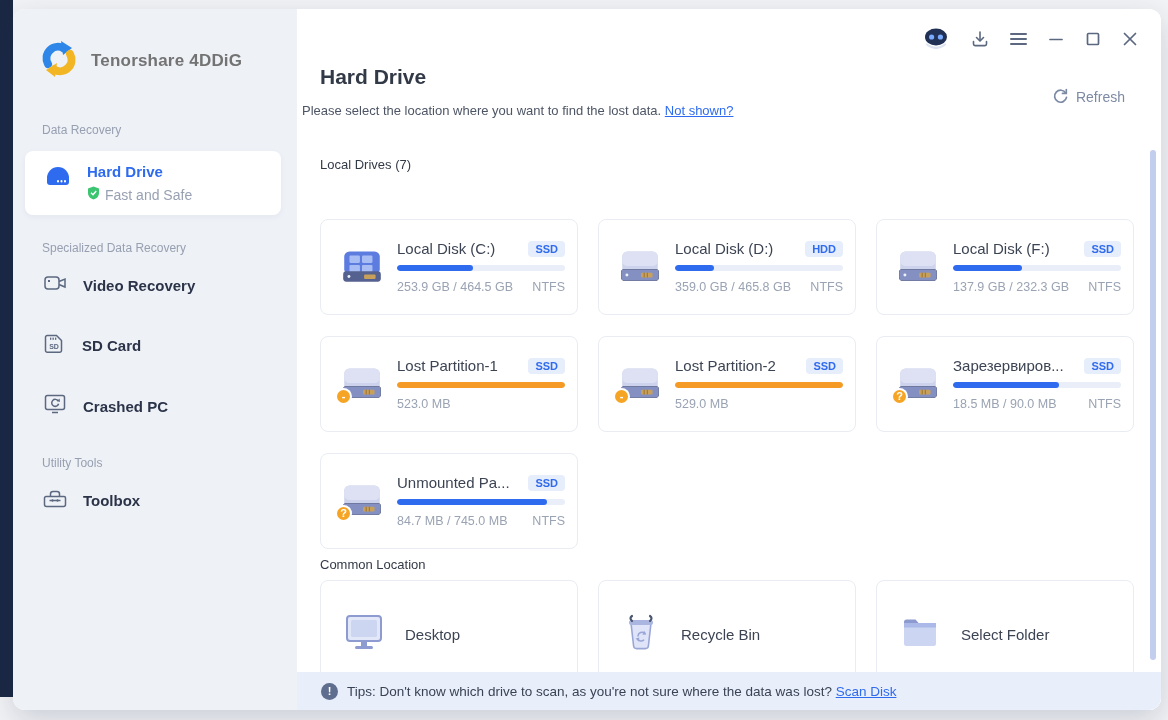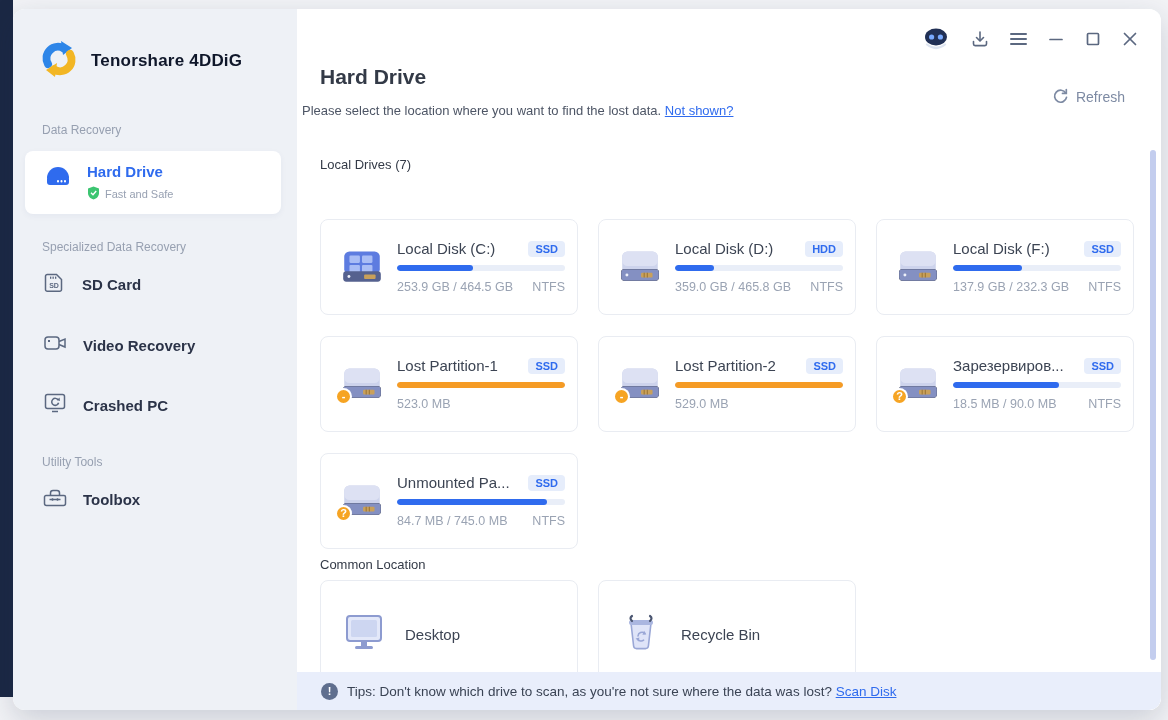--- a/index.html
+++ b/index.html
@@ -8,29 +8,29 @@
 
   .edge-strip { position:absolute; left:0; top:0; width:13px; height:697px; background:#1b2844; }
 
   .window { position:absolute; left:13px; top:9px; width:1148px; height:701px;
     background:#fff; border-radius:12px; box-shadow:0 10px 30px rgba(30,40,70,.18);
     display:flex; overflow:hidden; }
 
   
   .sidebar { width:284px; background:#eef1f6; flex-shrink:0; position:relative; }
   .brand { display:flex; align-items:center; gap:12px; padding:30px 0 0 26px; }
-  .brand-name { font-size:17px; font-weight:bold; color:#0f172a; letter-spacing:.2px; }
+  .brand-name { font-size:17px; font-weight:bold; color:#737373; letter-spacing:.2px; }
   .sec-label { font-size:12px; color:#97a0b1; padding:0 0 0 29px; }
   .lbl-dr { margin-top:40px; }
   .active-card { margin:14px 16px 0 12px; background:#fff; border-radius:8px;
     padding:12px 0 12px 18px; display:flex; align-items:flex-start; gap:14px;
     box-shadow:0 2px 6px rgba(40,60,110,.05); cursor:pointer; }
   .active-title { font-size:15px; font-weight:bold; color:#2f6bee; }
   .active-sub { display:flex; align-items:center; gap:5px; margin-top:6px;
-    font-size:11px; color:#98a1b2; }
+    font-size:14px; color:#98a1b2; }
   .side-item { display:flex; align-items:center; gap:16px; padding:17px 0 17px 30px; cursor:pointer; }
   .side-item .lab { font-size:15px; font-weight:bold; color:#2b3348; }
   .sec-label.mt { margin-top:14px; }
 
   
   .main { flex:1; position:relative; background:#fff; }
   .page-title { position:absolute; top:56px; left:23px; font-size:21px; font-weight:bold; color:#333a47; }
   .subtitle { position:absolute; top:94px; left:5px; font-size:13px; color:#4d5565; }
   .subtitle a { color:#2f6bee; text-decoration:underline; cursor:pointer; }
   .refresh { position:absolute; top:78px; right:36px; display:flex; align-items:center; gap:7px;
@@ -119,42 +119,42 @@
           </span>
           <span>Fast and Safe</span>
         </div>
       </span>
     </div>
 
     <div class="sec-label mt" style="margin-top:26px;">Specialized Data Recovery</div>
 
     <div class="side-item">
       <span>
+        <svg width="24" height="22" viewBox="0 0 24 22" fill="none" stroke="#5b6880" stroke-width="1.5">
+          <rect x="2" y="5" width="14" height="12" rx="3"></rect>
+          <path d="M16 9.5 l6 -2.5 v8 l-6 -2.5"></path>
+          <rect x="5" y="8" width="2" height="2" fill="#5b6880" stroke="none"></rect>
+        </svg>
+      </span>
+      <span class="lab">Video Recovery</span>
+    </div>
+
+    <div class="side-item">
+      <span>
         <svg width="23" height="23" viewBox="0 0 23 23" fill="none" stroke="#5b6880" stroke-width="1.5">
           <path d="M4.5 3.5 h9 l5 5 v10 a1.8 1.8 0 0 1 -1.8 1.8 h-12.4 a1.8 1.8 0 0 1 -1.8 -1.8 v-13.2 a1.8 1.8 0 0 1 1.8 -1.8 z"></path>
           <g stroke="none" fill="#5b6880">
             <rect x="7" y="5.6" width="1.3" height="2.2"></rect>
               <rect x="9.5" y="5.6" width="1.3" height="2.2"></rect>
               <rect x="12" y="5.6" width="1.3" height="2.2"></rect>
             <text x="6.2" y="17.2" font-size="7" font-weight="bold" font-family="Liberation Sans, sans-serif">SD</text>
           </g>
         </svg>
       </span>
       <span class="lab">SD Card</span>
-    </div>
-
-    <div class="side-item">
-      <span>
-        <svg width="24" height="22" viewBox="0 0 24 22" fill="none" stroke="#5b6880" stroke-width="1.5">
-          <rect x="2" y="5" width="14" height="12" rx="3"></rect>
-          <path d="M16 9.5 l6 -2.5 v8 l-6 -2.5"></path>
-          <rect x="5" y="8" width="2" height="2" fill="#5b6880" stroke="none"></rect>
-        </svg>
-      </span>
-      <span class="lab">Video Recovery</span>
     </div>
 
     <div class="side-item">
       <span>
         <svg width="24" height="22" viewBox="0 0 24 22" fill="none" stroke="#5b6880" stroke-width="1.5">
           <rect x="2.5" y="2.5" width="19" height="14" rx="2"></rect>
           <path d="M15.2 8 a3.5 3.5 0 1 0 .4 2.8"></path>
           <polygon points="16.6,5.6 16.9,9.1 13.8,8" fill="#5b6880" stroke="none"></polygon>
           <line x1="9" y1="19.5" x2="15" y2="19.5"></line>
         </svg>
@@ -445,20 +445,30 @@
             <g stroke="#9aa7d6" stroke-width="1.6" fill="none" stroke-linecap="round">
               <path d="M17 24 a4 4 0 0 1 6.8 -2.6"></path>
               <polygon points="23.2,18.8 25.3,22.6 21.4,22.8" fill="#9aa7d6" stroke="none"></polygon>
               <path d="M22.6 28.2 a4 4 0 0 1 -6 -1.4"></path>
               <polygon points="17.6,29.6 14.6,26.4 18.4,25.4" fill="#9aa7d6" stroke="none"></polygon>
             </g>
           </svg>
         </span>
         <span class="common-lab">Recycle Bin</span>
       </div>
+      <div class="common-card">
+        <span>
+          <svg width="42" height="38" viewBox="0 0 42 38">
+            <path d="M5 9 a2.5 2.5 0 0 1 2.5 -2.5 h9 l3.5 4 h-15 z" fill="#8d9ad0"></path>
+            <rect x="5" y="10" width="32" height="23" rx="2.5" fill="#ccd6f2"></rect>
+            <rect x="5" y="10" width="32" height="4.5" fill="#aab9e8"></rect>
+          </svg>
+        </span>
+        <span class="common-lab">Select Folder</span>
+      </div>
     </div>
 
     <div class="tipsbar">
       <span class="info-dot">!</span>
       <span class="tips-text">
         <span>Tips: Don't know which drive to scan, as you're not sure where the data was lost?</span>
         <a>Scan Disk</a>
       </span>
     </div>
 

